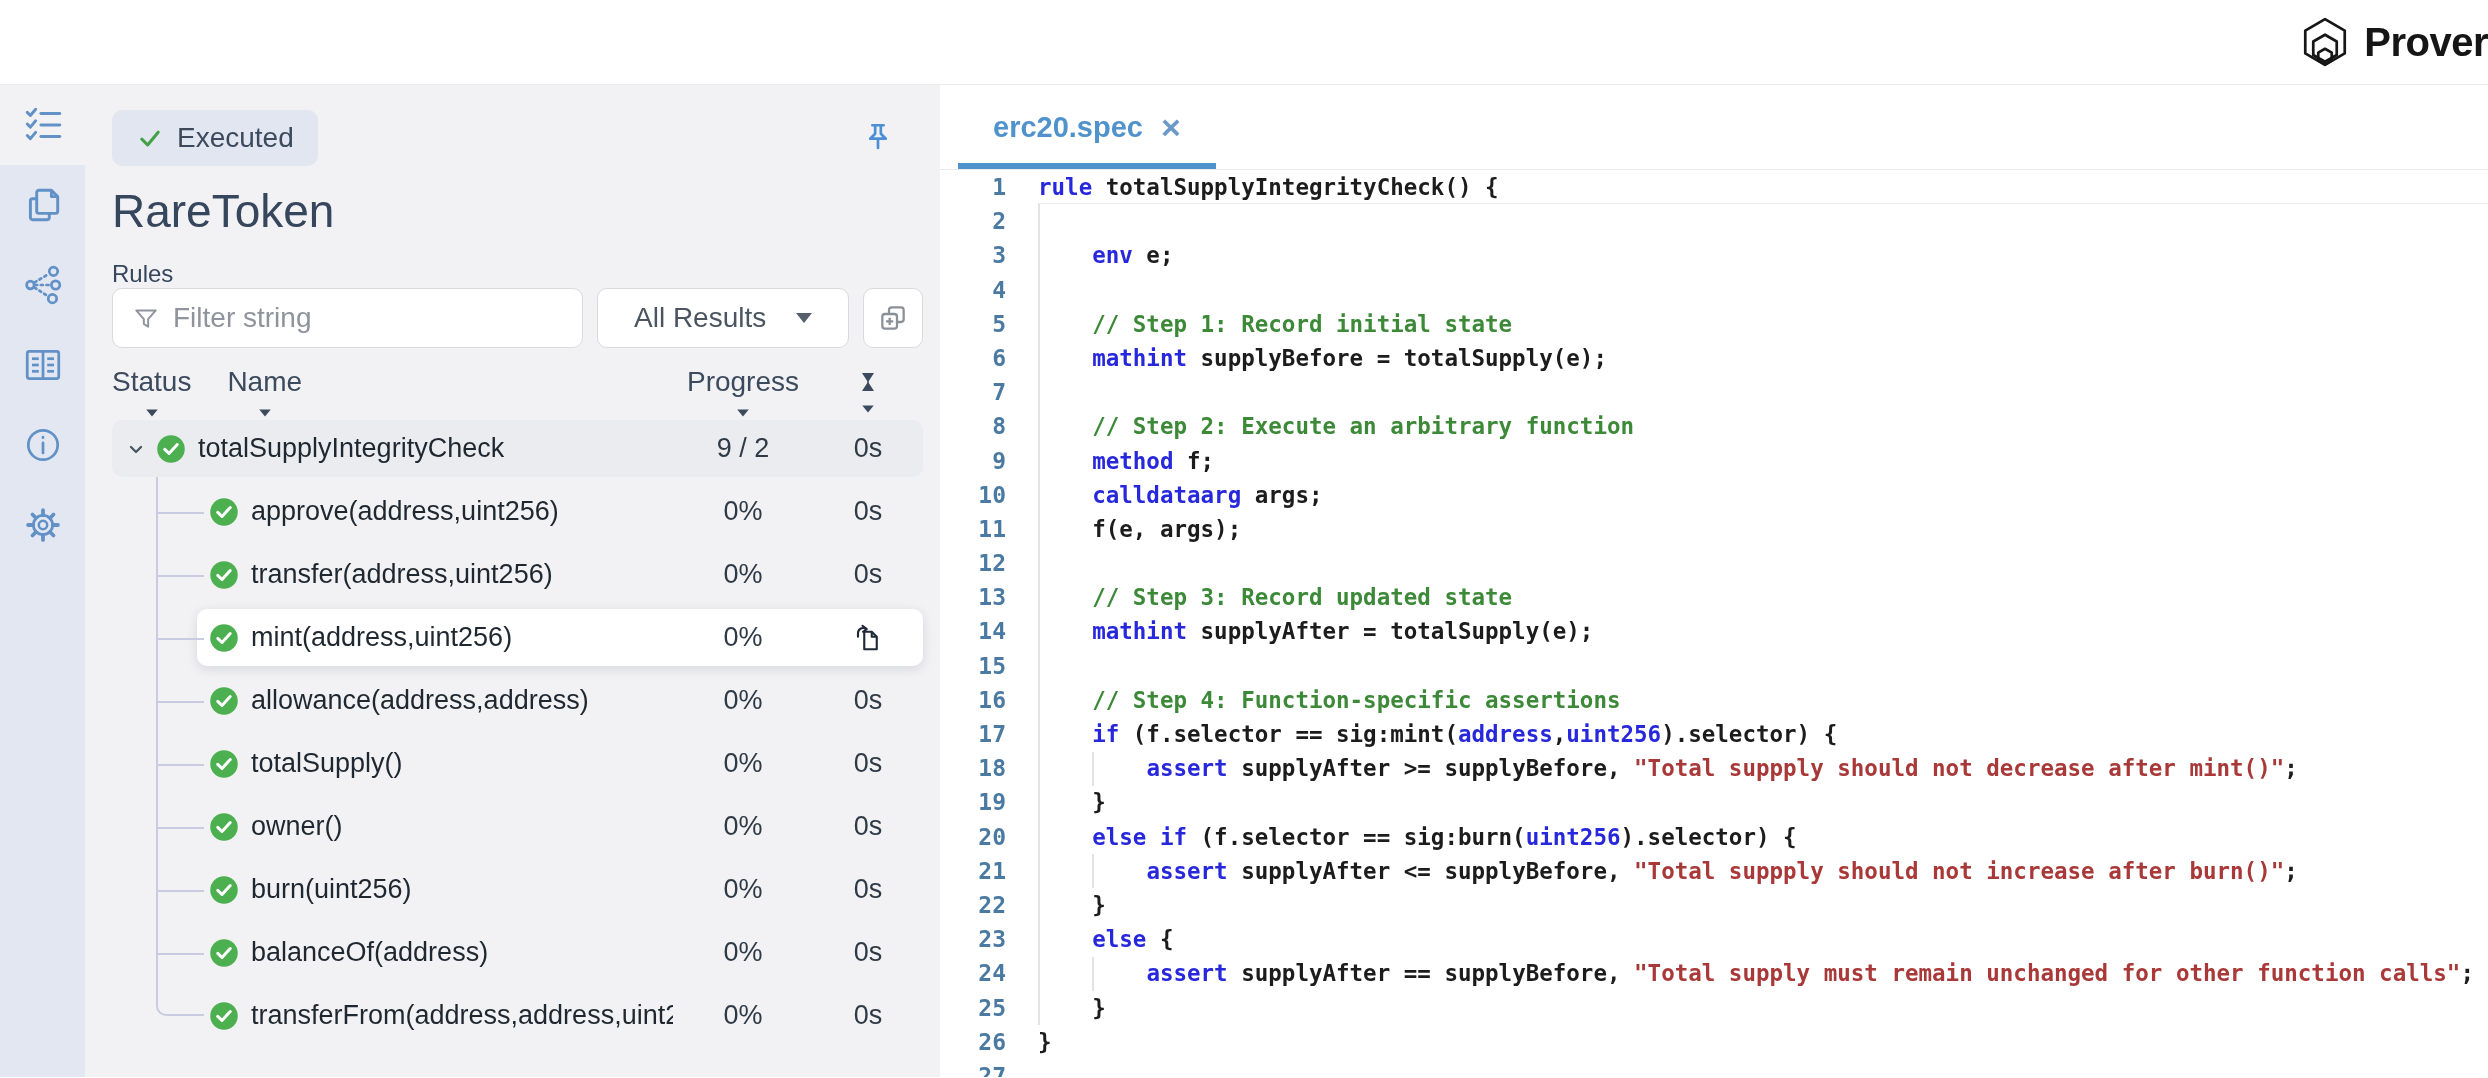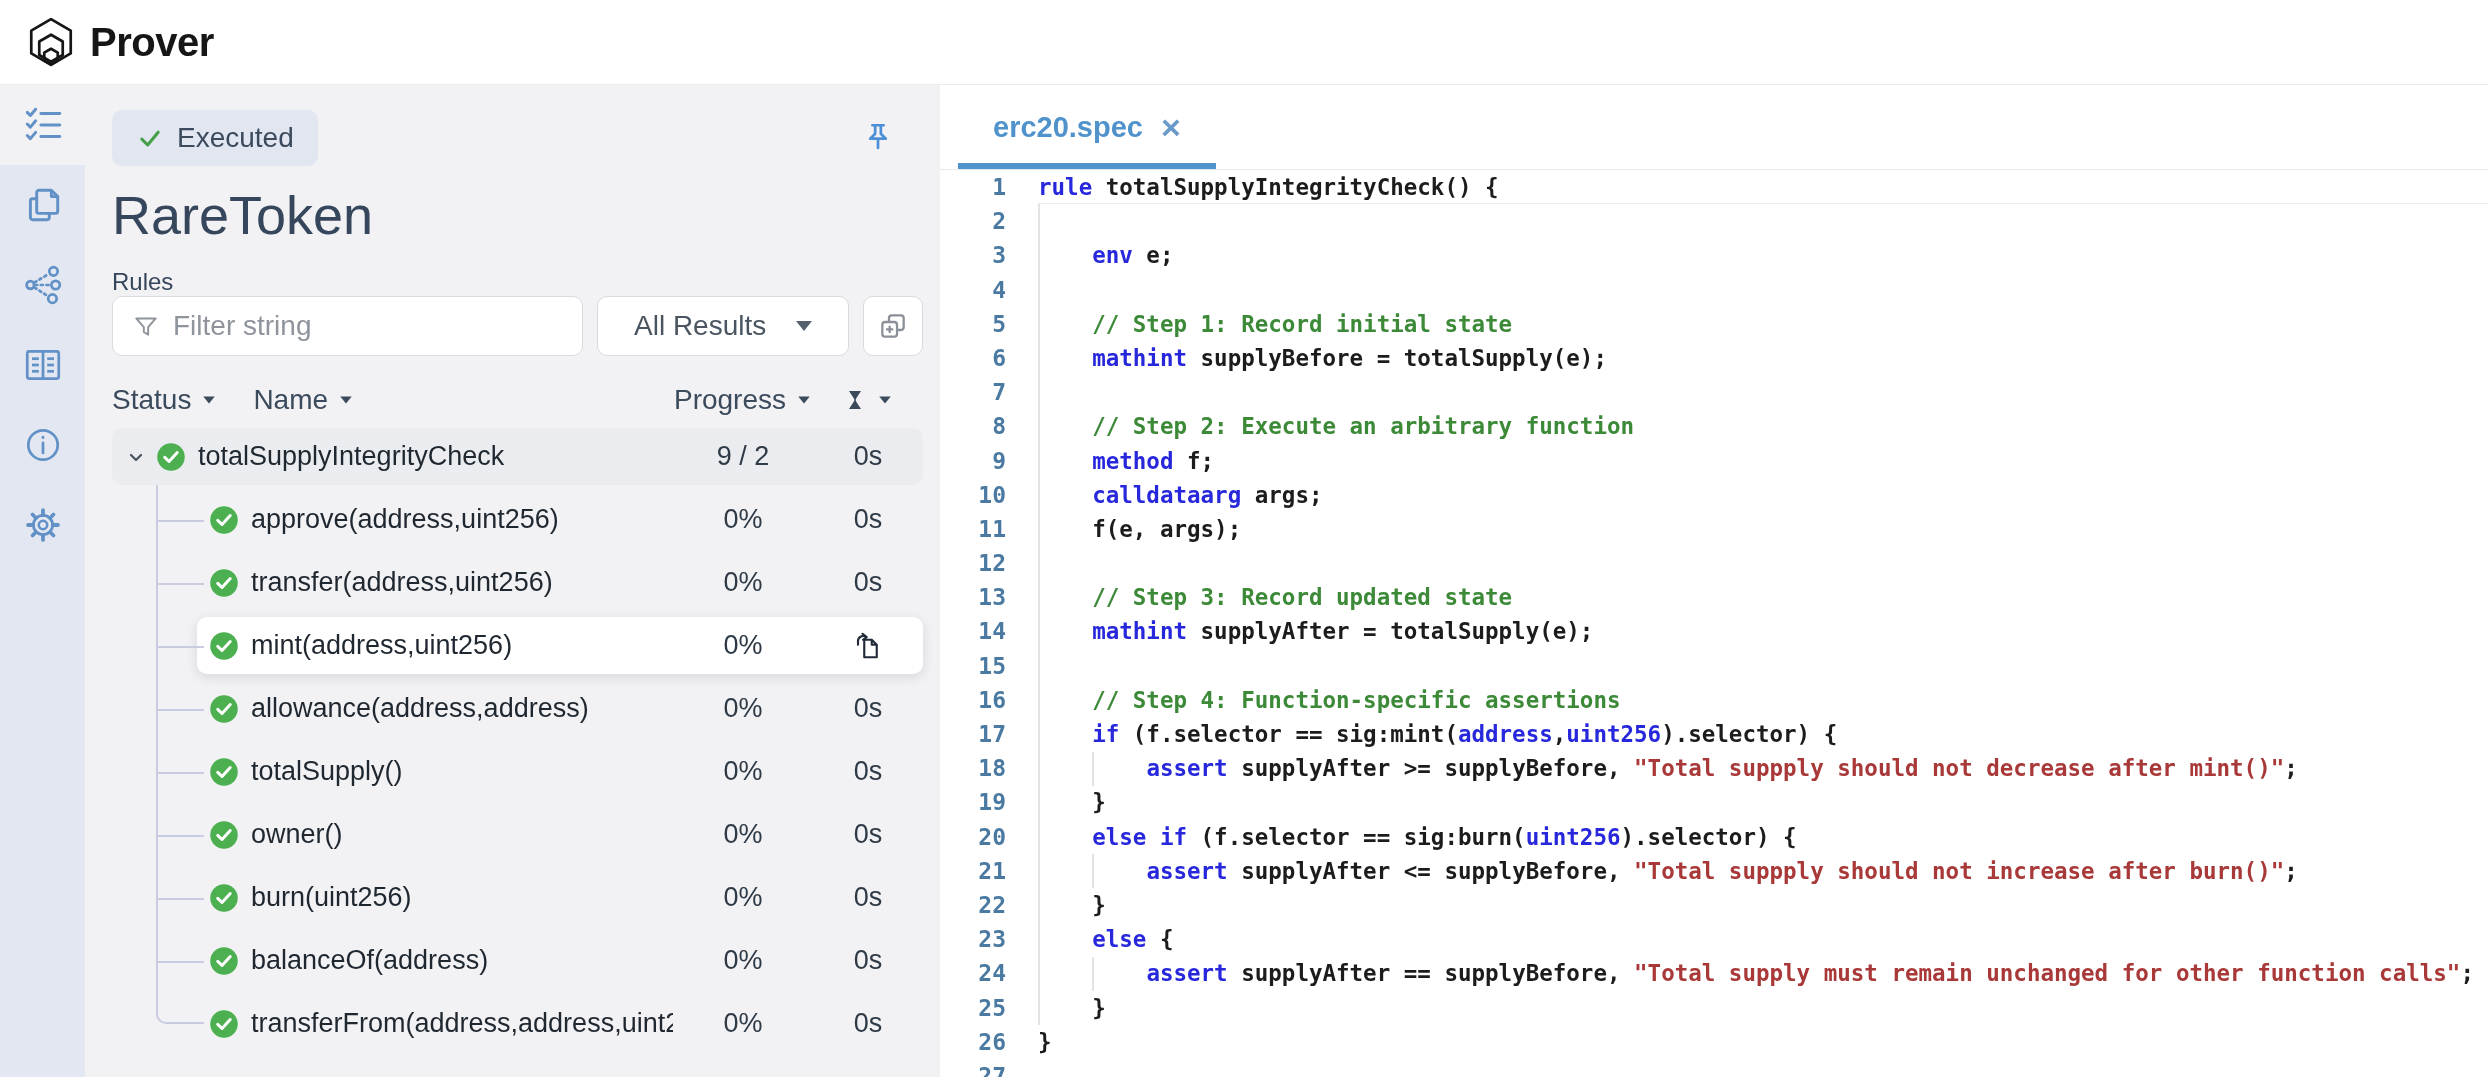--- a/index.html
+++ b/index.html
@@ -1,60 +1,60 @@
 <!DOCTYPE html>
 <html style="--accent: #4F92CC; --kw: #2727DB; --cm: #3C8A38; --str: #A93838;"><head>
 <meta charset="utf-8">
 <style>
   * { margin:0; padding:0; box-sizing:border-box; }
   html,body { width:2488px; height:1078px; overflow:hidden; background:#fff;
               font-family:"Liberation Sans", sans-serif; }
 
   
   .topbar { height:85px; background:#fff; display:flex; align-items:center;
-            padding-left:26px; border-bottom:1px solid #ebebeb; }
+            padding-left:26px; border-bottom:1px solid #ebebeb;justify-content:flex-end; }
   .logo { display:flex; align-items:center; gap:14px; cursor:pointer; }
   .logo-text { font-size:40px; font-weight:600; color:#161616; letter-spacing:-0.5px; }
 
   
   .app { display:flex; height:992px; background:#f2f2f4; }
 
   
   .rail { width:85px; background:#e3e7f1; flex:none; }
   .rail-item { height:80px; display:flex; align-items:center; justify-content:center; cursor:pointer; }
   .rail-item.active { background:#f2f2f4; }
   .rail-item svg { width:42px; height:42px; }
 
   
   .panel { width:855px; flex:none; padding:25px 17px 0 27px; background:#f2f2f4; }
   .panel-top { display:flex; align-items:center; justify-content:space-between; }
   .badge { display:inline-flex; align-items:center; gap:13px; height:56px; padding:0 24px;
            background:#e2e6f1; border-radius:10px; color:#3b4a5c; font-size:28px; }
   .pin { margin-right:28px; cursor:pointer; }
-  h1.title { margin-top:18px; font-size:54px; font-weight:500; color:#36465c; }
+  h1.title { margin-top:18px; font-size:46px; font-weight:500; color:#36465c; }
   h2.section { margin-top:22px; font-size:24px; font-weight:500; color:#36465c; }
 
   .filter-row { display:flex; gap:14px; }
   .filter-input { flex:1; height:60px; background:#fff; border:1px solid #d8dade; border-radius:10px;
                   display:flex; align-items:center; gap:14px; padding:0 20px; }
   .filter-input input { border:none; outline:none; flex:1; font-size:28px; color:#333;
                         font-family:"Liberation Sans", sans-serif; background:transparent; }
   .filter-input input::placeholder { color:#8e939c; }
   .results-select { width:252px; height:60px; background:#fff; border:1px solid #d8dade; border-radius:10px;
                     display:flex; align-items:center; justify-content:space-between; padding:0 36px;
                     font-size:28px; color:#4a5560; cursor:pointer; }
   .icon-btn { width:60px; height:60px; background:#fff; border:1px solid #d8dade; border-radius:10px;
               display:flex; align-items:center; justify-content:center; cursor:pointer; }
 
   .caret { width:0; height:0; border-left:8px solid transparent; border-right:8px solid transparent;
            border-top:10px solid #3b4a5c; display:inline-block; }
   .caret.gray { border-top-color:#55606c; }
 
   .thead { display:flex; align-items:center; margin-top:26px; height:36px; font-size:28px; color:#3b4a5c; }
-  .th { display:flex; align-items:center; gap:10px; cursor:pointer; }
+  .th { display:flex; align-items:center; gap:10px; cursor:pointer;flex-direction:column; }
   .thead .spacer { flex:1; }
   .col-progress { width:140px; flex:none; display:flex; justify-content:center; }
   .col-time { width:110px; flex:none; display:flex; justify-content:center; }
   .thead .col-progress, .thead .col-time { align-items:center; gap:10px; }
 
   
   .tree { position:relative; margin-top:10px; }
   .trunk { position:absolute; left:44px; width:2px; background:#c9cce0; }
   .stub { position:absolute; left:44px; width:48px; height:2px; background:#c9cce0; }
   .stub.corner { height:14px; width:48px; background:none; border-left:2px solid #c9cce0;

